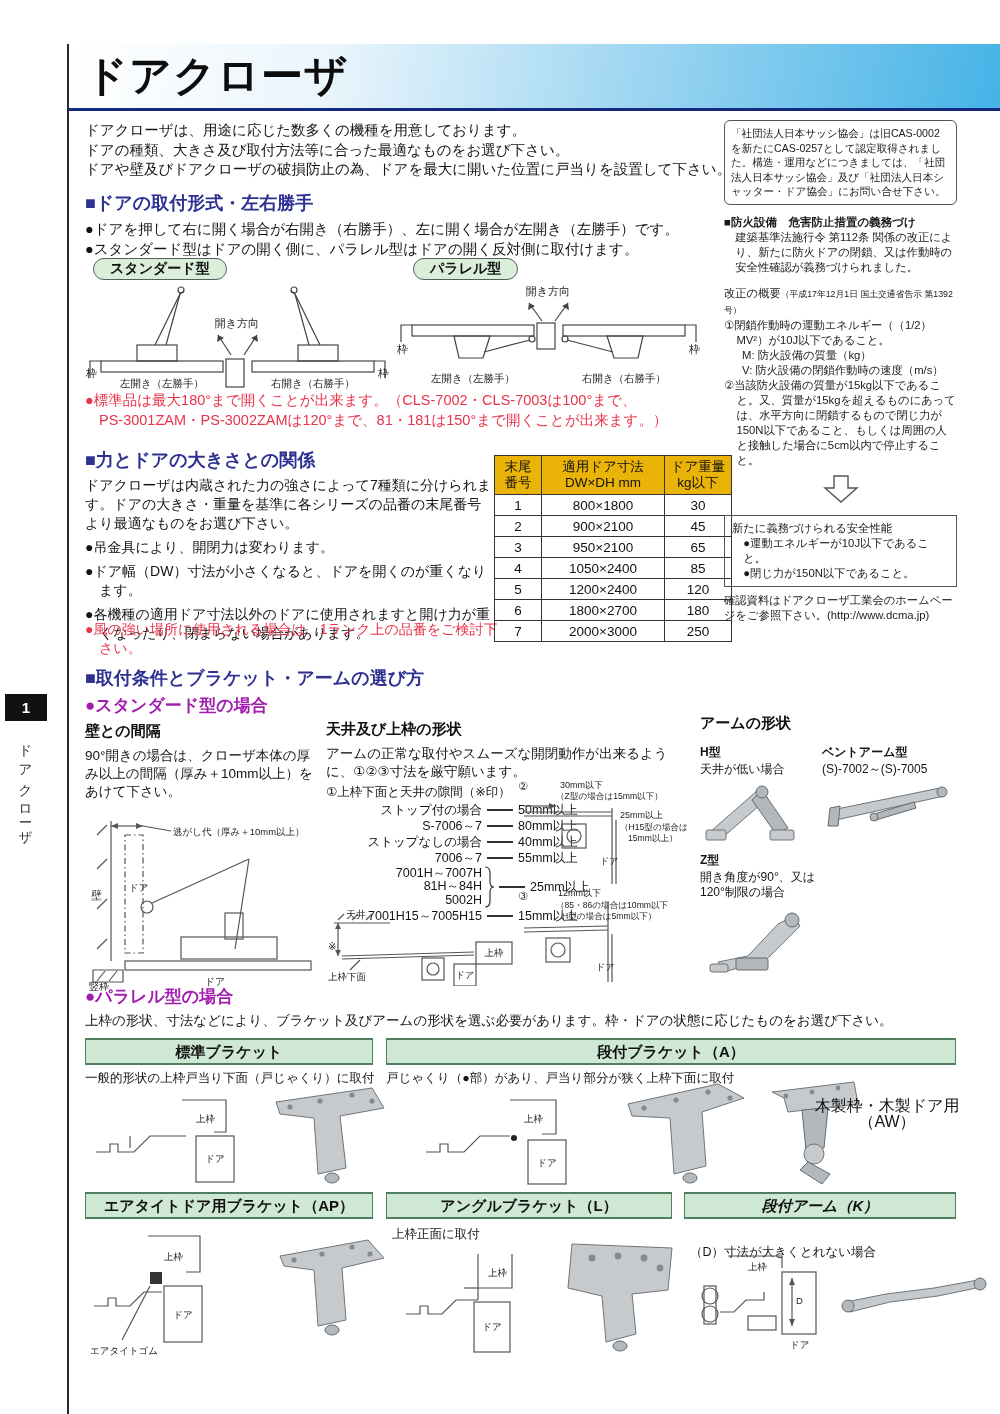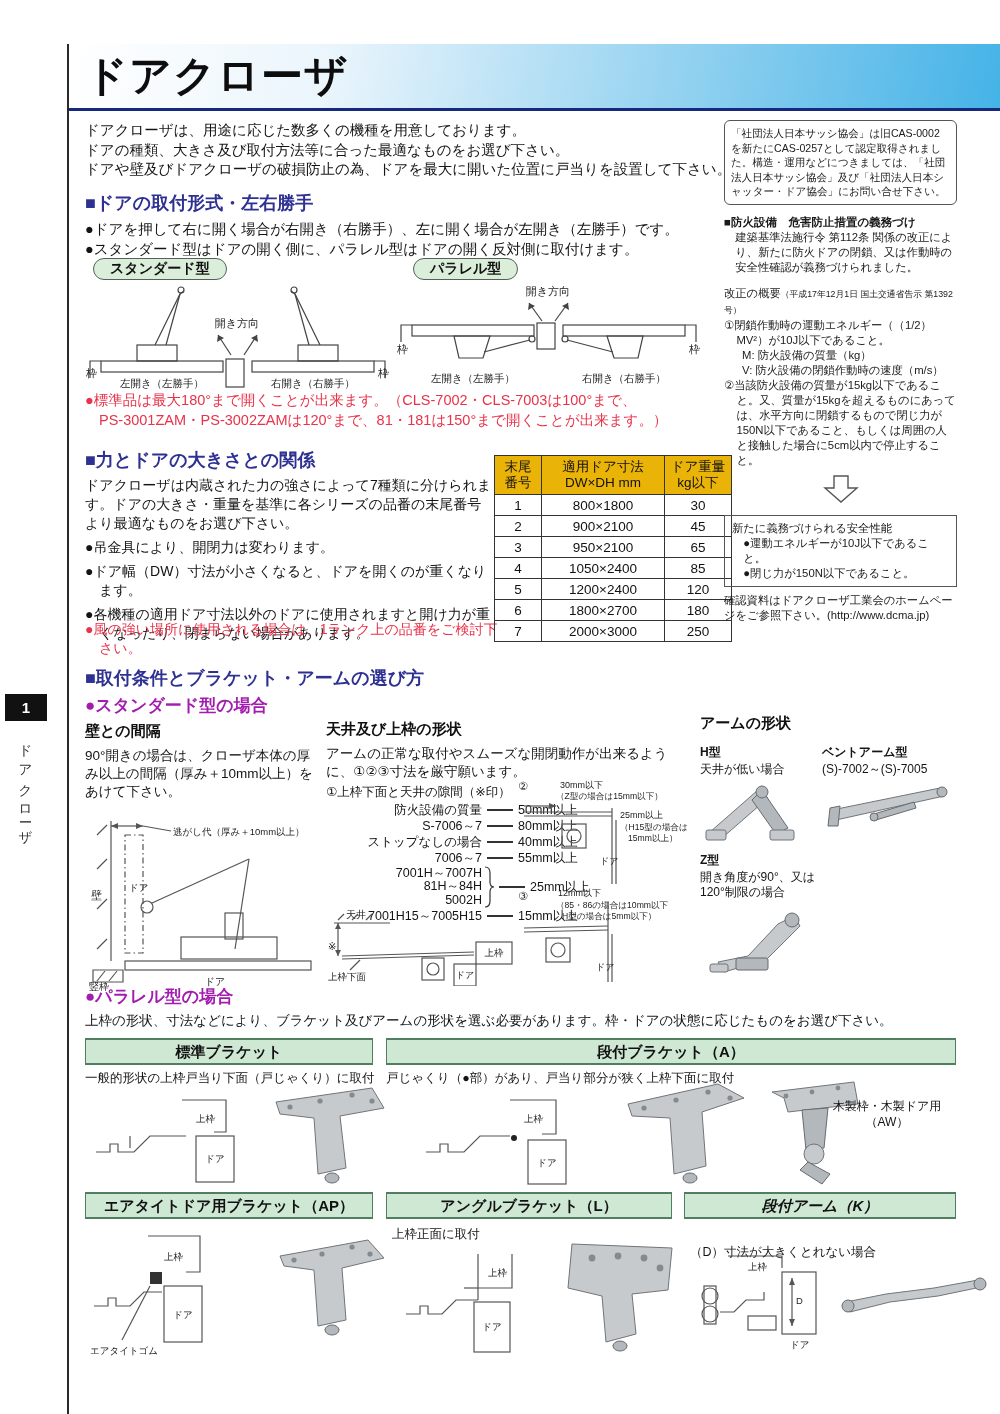--- a/index.html
+++ b/index.html
@@ -268,21 +268,21 @@
     </svg>
   </div>
 
   <div class="abs" style="left:326px;top:720px;width:368px;height:268px;">
     <div class="col-title">天井及び上枠の形状</div>
     <div class="col-body" style="width:368px;">アームの正常な取付やスムーズな開閉動作が出来るように、①②③寸法を厳守願います。</div>
     <div class="abs sub125" style="left:0;top:64px;">①上枠下面と天井の隙間（※印）</div>
 
     <div class="abs" style="left:8px;top:82px;">
       <div class="dimrow">
-          <span class="lab">防火設備の質量</span>
+          <span class="lab">ストップ付の場合</span>
           <span class="dash"></span>
           <span class="val">50mm以上</span>
         </div>
       <div class="dimrow">
           <span class="lab">S-7006～7</span>
           <span class="dash"></span>
           <span class="val">80mm以上</span>
         </div>
       <div class="dimrow">
           <span class="lab">ストップなしの場合</span>
@@ -447,21 +447,21 @@
 
   <svg class="abs" style="left:758px;top:1078px;" width="104" height="114" viewBox="0 0 104 114">
     <polygon class="metal" points="14,14 96,4 100,26 30,34 26,20"></polygon>
     <circle class="hole" cx="28" cy="18" r="2.4"></circle>
       <circle class="hole" cx="54" cy="14" r="2.4"></circle>
       <circle class="hole" cx="80" cy="10" r="2.4"></circle>
     <polygon class="metal2" points="44,32 70,30 66,70 48,72"></polygon>
     <circle class="metal" cx="56" cy="76" r="10"></circle>
     <polygon class="metal2" points="50,84 72,96 64,106 42,92"></polygon>
   </svg>
-  <div class="abs" style="left:812px;top:1098px;width:150px;text-align:center;font-size:12px;line-height:16px;">
+  <div class="abs" style="left:812px;top:1098px;width:150px;text-align:center;font-size:16px;line-height:16px;">
     <div>木製枠・木製ドア用</div>
     <div>（AW）</div>
   </div>
 
   <div class="gbar" style="left:85px;top:1192px;width:288px;">エアタイトドア用ブラケット（AP）</div>
   <div class="gbar" style="left:386px;top:1192px;width:286px;">アングルブラケット（L）</div>
   <div class="gbar" style="left:684px;top:1192px;width:272px;font-style:italic;">段付アーム（K）</div>
 
   <svg class="abs" style="left:88px;top:1228px;" width="182" height="138" viewBox="0 0 182 138">
     <path class="sk" d="M60,8 h52 v36 h-14"></path>

